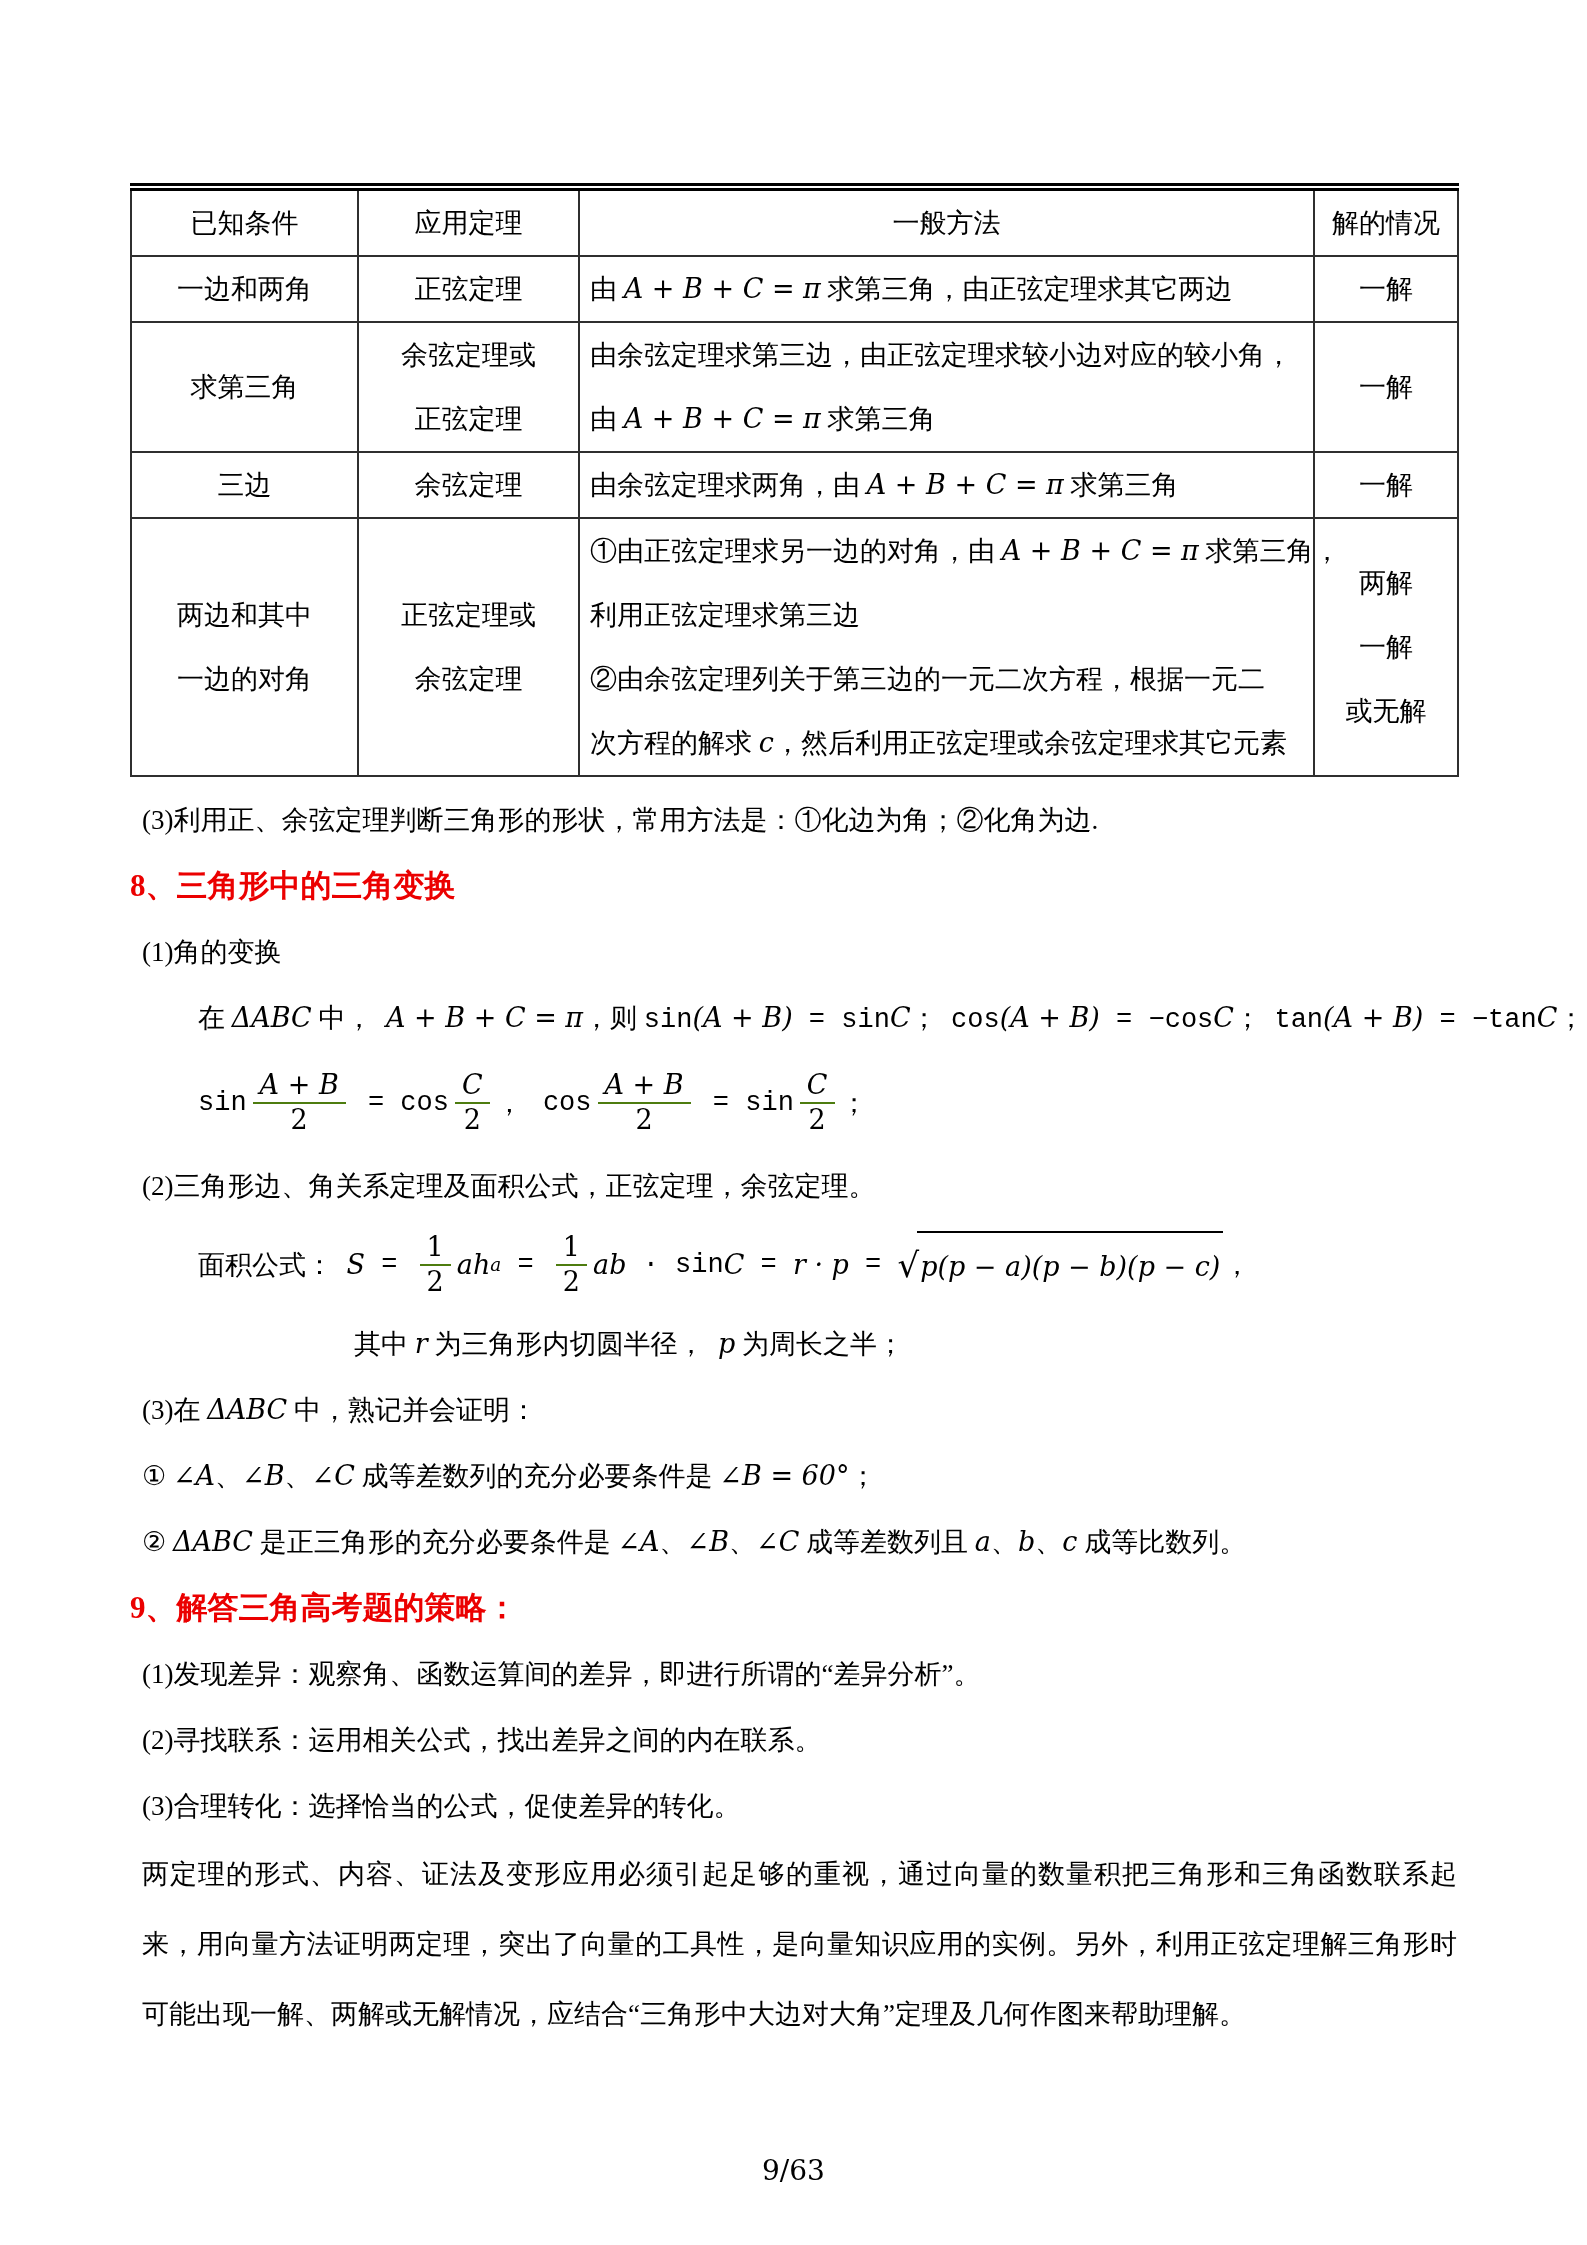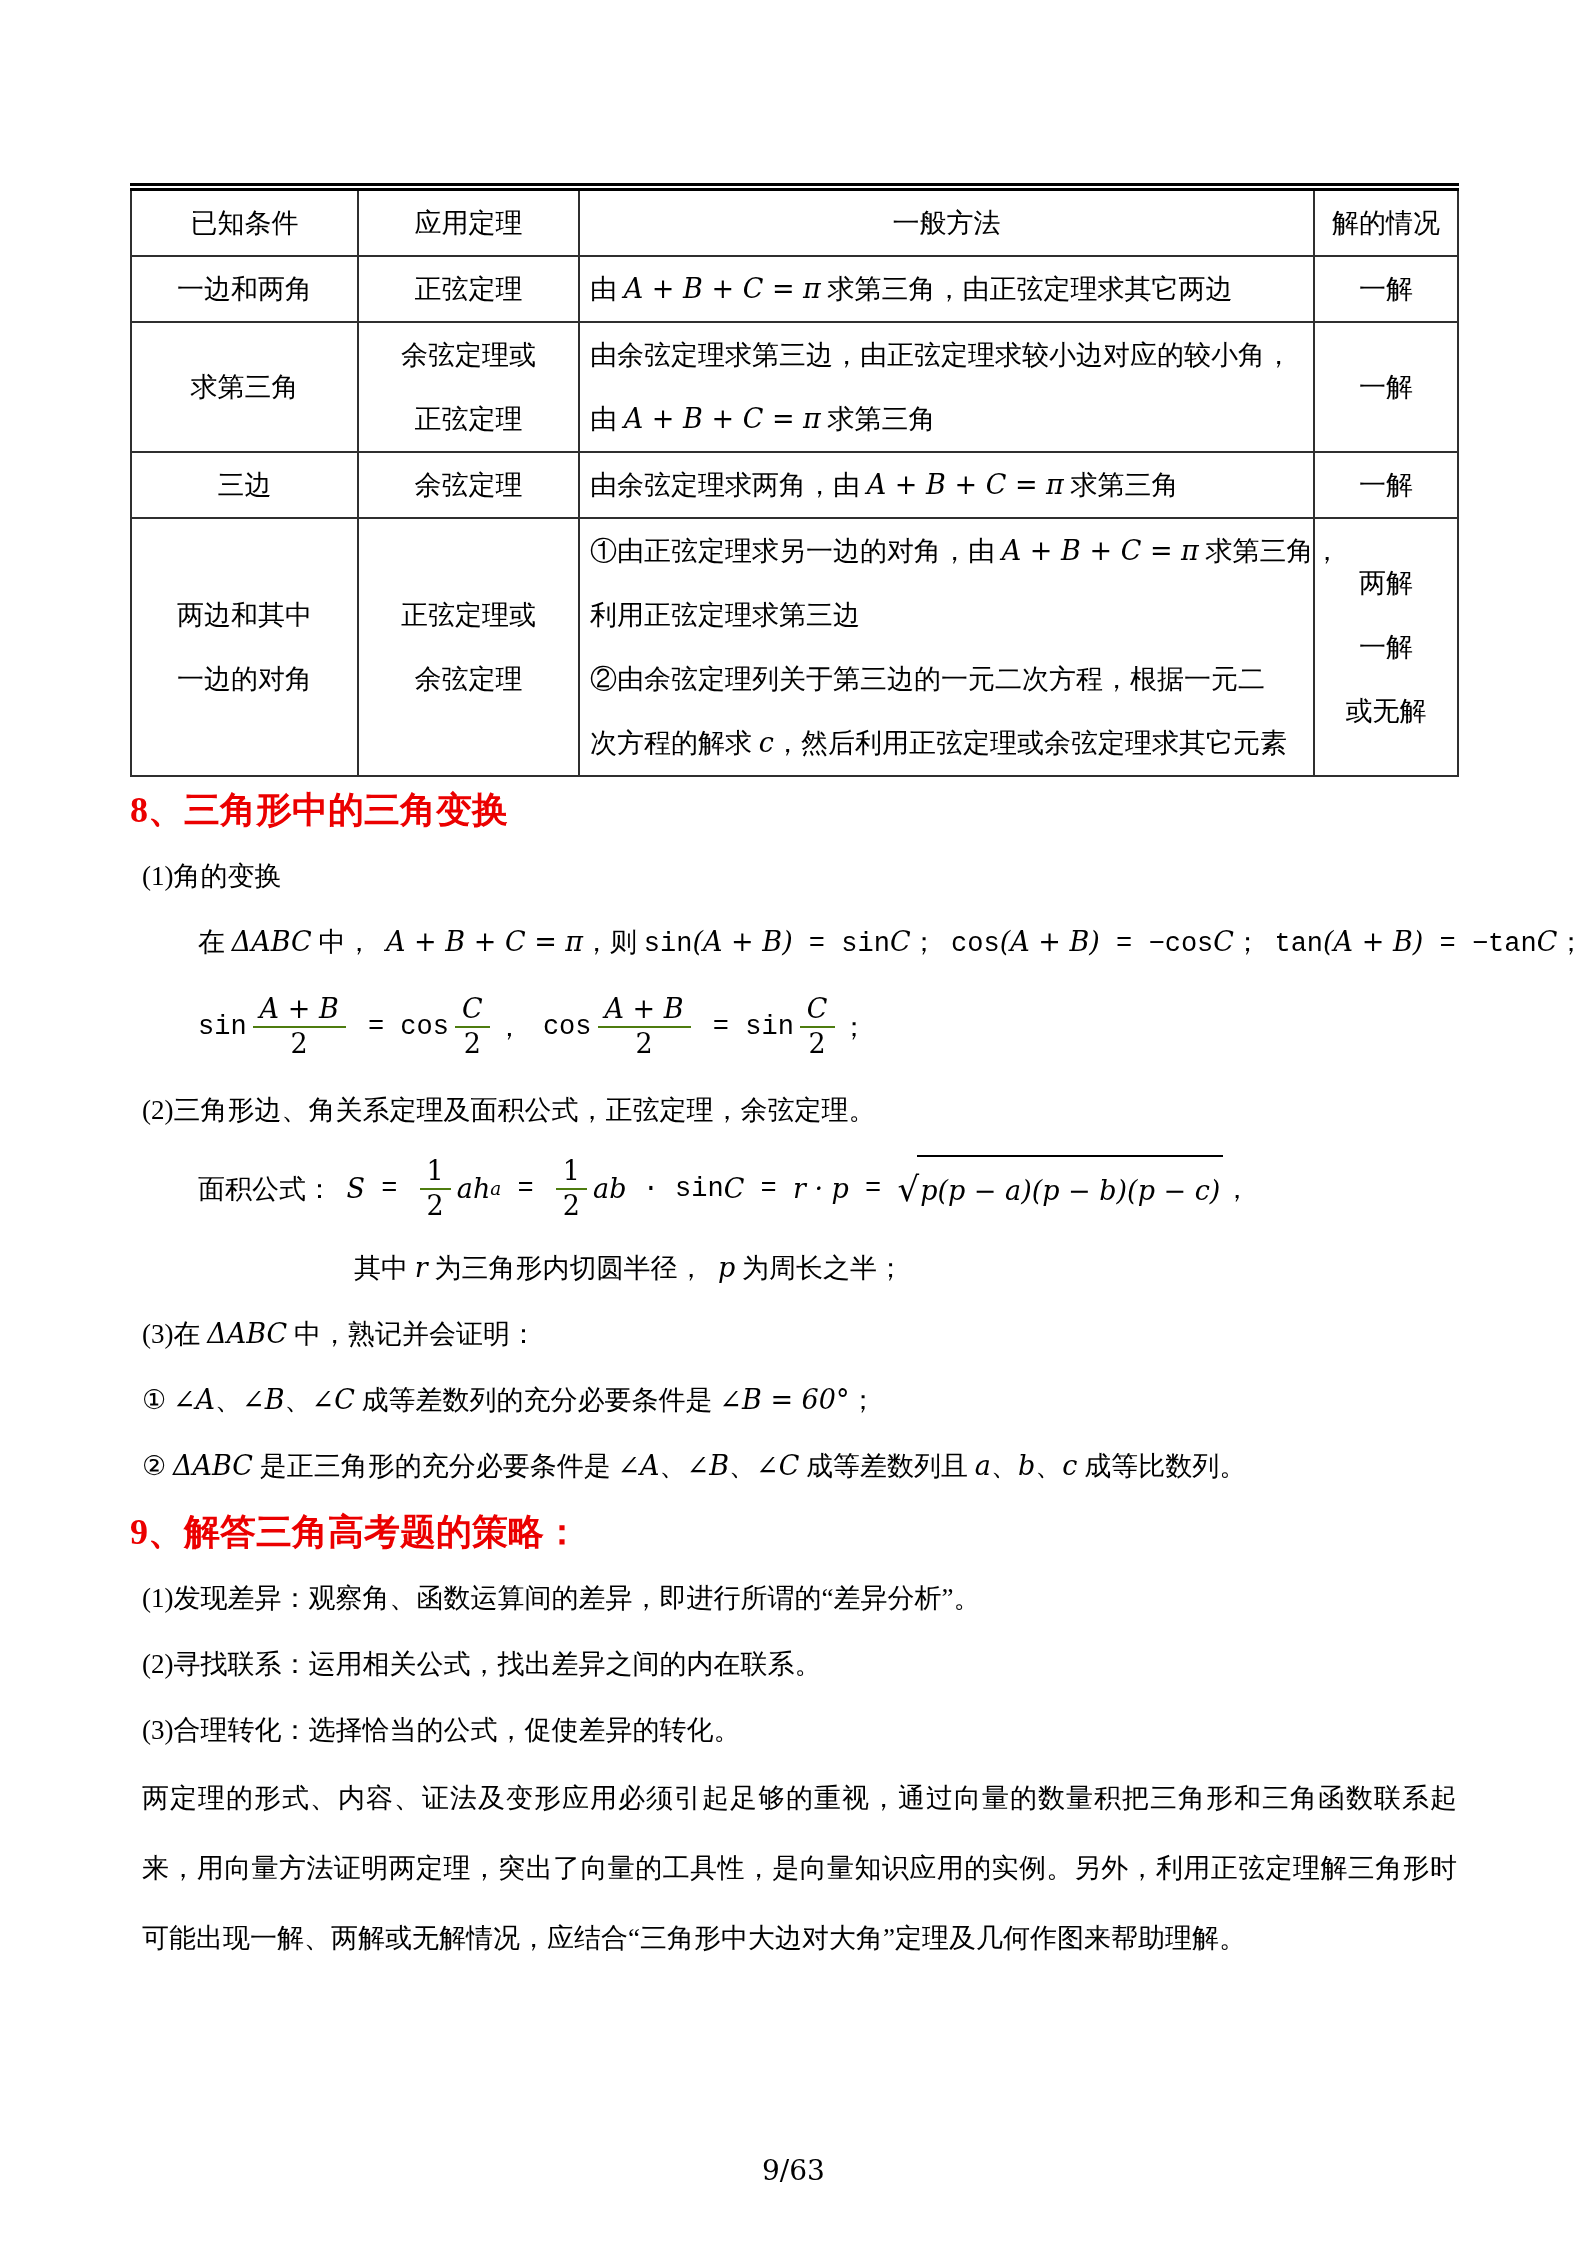--- a/index.html
+++ b/index.html
@@ -40,21 +40,21 @@
   .bl{
     font-size:27px;
     line-height:66px;
     margin:0;
     padding-left:12px;
     white-space:pre;
   }
   .first{margin-top:10px;}
   h2.red{
     color:#eb0000;
-    font-size:36px;
+    font-size:31px;
     font-weight:bold;
     line-height:66px;
     margin:0;
     font-family:"Liberation Serif","DejaVu Serif",serif;
     white-space:pre;
   }
   .indent1{padding-left:68px;}
   .indent2{padding-left:224px;}
   .tallline{height:100px;display:flex;align-items:center;}
   .tallline2{height:92px;display:flex;align-items:center;}
@@ -169,20 +169,21 @@
       </td>
       <td class="tc">
         <div class="cl">两解</div>
         <div class="cl">一解</div>
         <div class="cl">或无解</div>
       </td>
     </tr>
   </tbody>
     </table>
 
+  <p class="bl first"><span class="seg-c">(3)利用正、余弦定理判断三角形的形状，常用方法是：①化边为角；②化角为边.</span></p>
 
   <h2 class="red">8、三角形中的三角变换</h2>
 
   <p class="bl"><span class="seg-c">(1)角的变换</span></p>
 
   <p class="bl indent1"><span class="seg-c">在 </span><span class="seg-m">ΔABC</span><span class="seg-c"> 中，  </span><span class="seg-m">A + B + C = π</span><span class="seg-c">，则 </span><span class="seg-r">sin</span><span class="seg-m">(A + B)</span><span class="seg-r"> = </span><span class="seg-r">sin</span><span class="seg-m">C</span><span class="seg-c">；  </span><span class="seg-r">cos</span><span class="seg-m">(A + B)</span><span class="seg-r"> = −</span><span class="seg-r">cos</span><span class="seg-m">C</span><span class="seg-c">；  </span><span class="seg-r">tan</span><span class="seg-m">(A + B)</span><span class="seg-r"> = −</span><span class="seg-r">tan</span><span class="seg-m">C</span><span class="seg-c">；</span></p>
 
   <p class="bl indent1 tallline"><span class="seg-r">sin</span><span class="frac"><span class="fnum it">A + B</span><span class="fden">2</span></span><span class="seg-r"> = </span><span class="seg-r">cos</span><span class="frac"><span class="fnum it">C</span><span class="fden">2</span></span><span class="seg-c">，   </span><span class="seg-r">cos</span><span class="frac"><span class="fnum it">A + B</span><span class="fden">2</span></span><span class="seg-r"> = </span><span class="seg-r">sin</span><span class="frac"><span class="fnum it">C</span><span class="fden">2</span></span><span class="seg-c">；</span></p>
 
   <p class="bl"><span class="seg-c">(2)三角形边、角关系定理及面积公式，正弦定理，余弦定理。</span></p>

